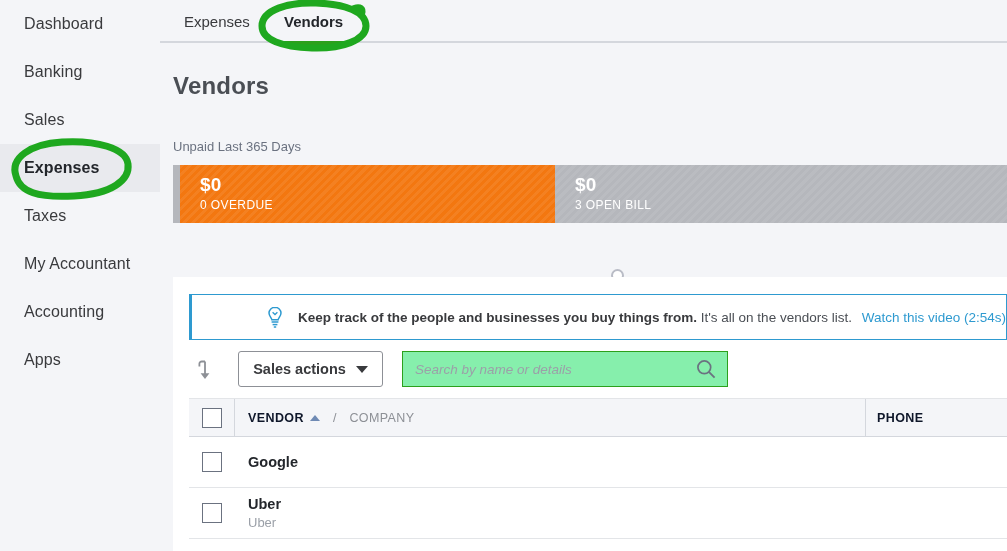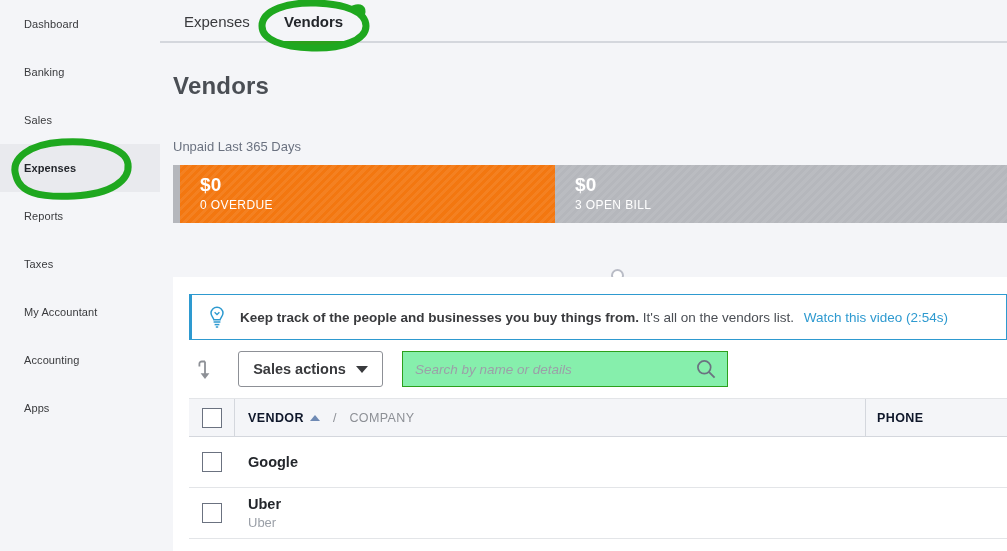--- a/index.html
+++ b/index.html
@@ -27,21 +27,21 @@
     width: 160px;
     height: 551px;
     background: #f4f5f8;
   }
   .nav-item {
     position: relative;
     height: 48px;
     display: flex;
     align-items: center;
     padding-left: 24px;
-    font-size: 11px;
+    font-size: 16px;
     color: #393a3d;
     letter-spacing: .1px;
     cursor: pointer;
     white-space: nowrap;
   }
   .nav-item.active {
     background: #e9eaee;
     font-weight: bold;
     color: #23262b;
   }
@@ -154,20 +154,21 @@
   #banner {
     position: absolute;
     left: 16px; top: 17px;
     width: 818px; height: 46px;
     background: #ffffff;
     border: 1px solid #2e9ad0;
     border-left: 3px solid #2e9ad0;
     display: flex;
     align-items: center;
     padding-left: 14px;
+    justify-content: flex-end;
   }
   #bulb-icon { width: 22px; height: 24px; flex: 0 0 auto; }
   .banner-text {
     margin-left: 12px;
     font-size: 13.5px;
     color: #393a3d;
     white-space: nowrap;
   }
   .banner-text b { font-weight: bold; }
   .banner-text .sub { color: #4a4e54; }
@@ -336,23 +337,20 @@
         <span>Dashboard</span>
       </div>
     <div class="nav-item">
         <span>Banking</span>
       </div>
     <div class="nav-item">
         <span>Sales</span>
       </div>
     <div class="nav-item active">
         <span>Expenses</span>
-      </div>
-    <div class="nav-item">
-        <span>Reports</span>
       </div>
     <div class="nav-item">
         <span>Taxes</span>
       </div>
     <div class="nav-item">
         <span>My Accountant</span>
       </div>
     <div class="nav-item">
         <span>Accounting</span>
       </div>

